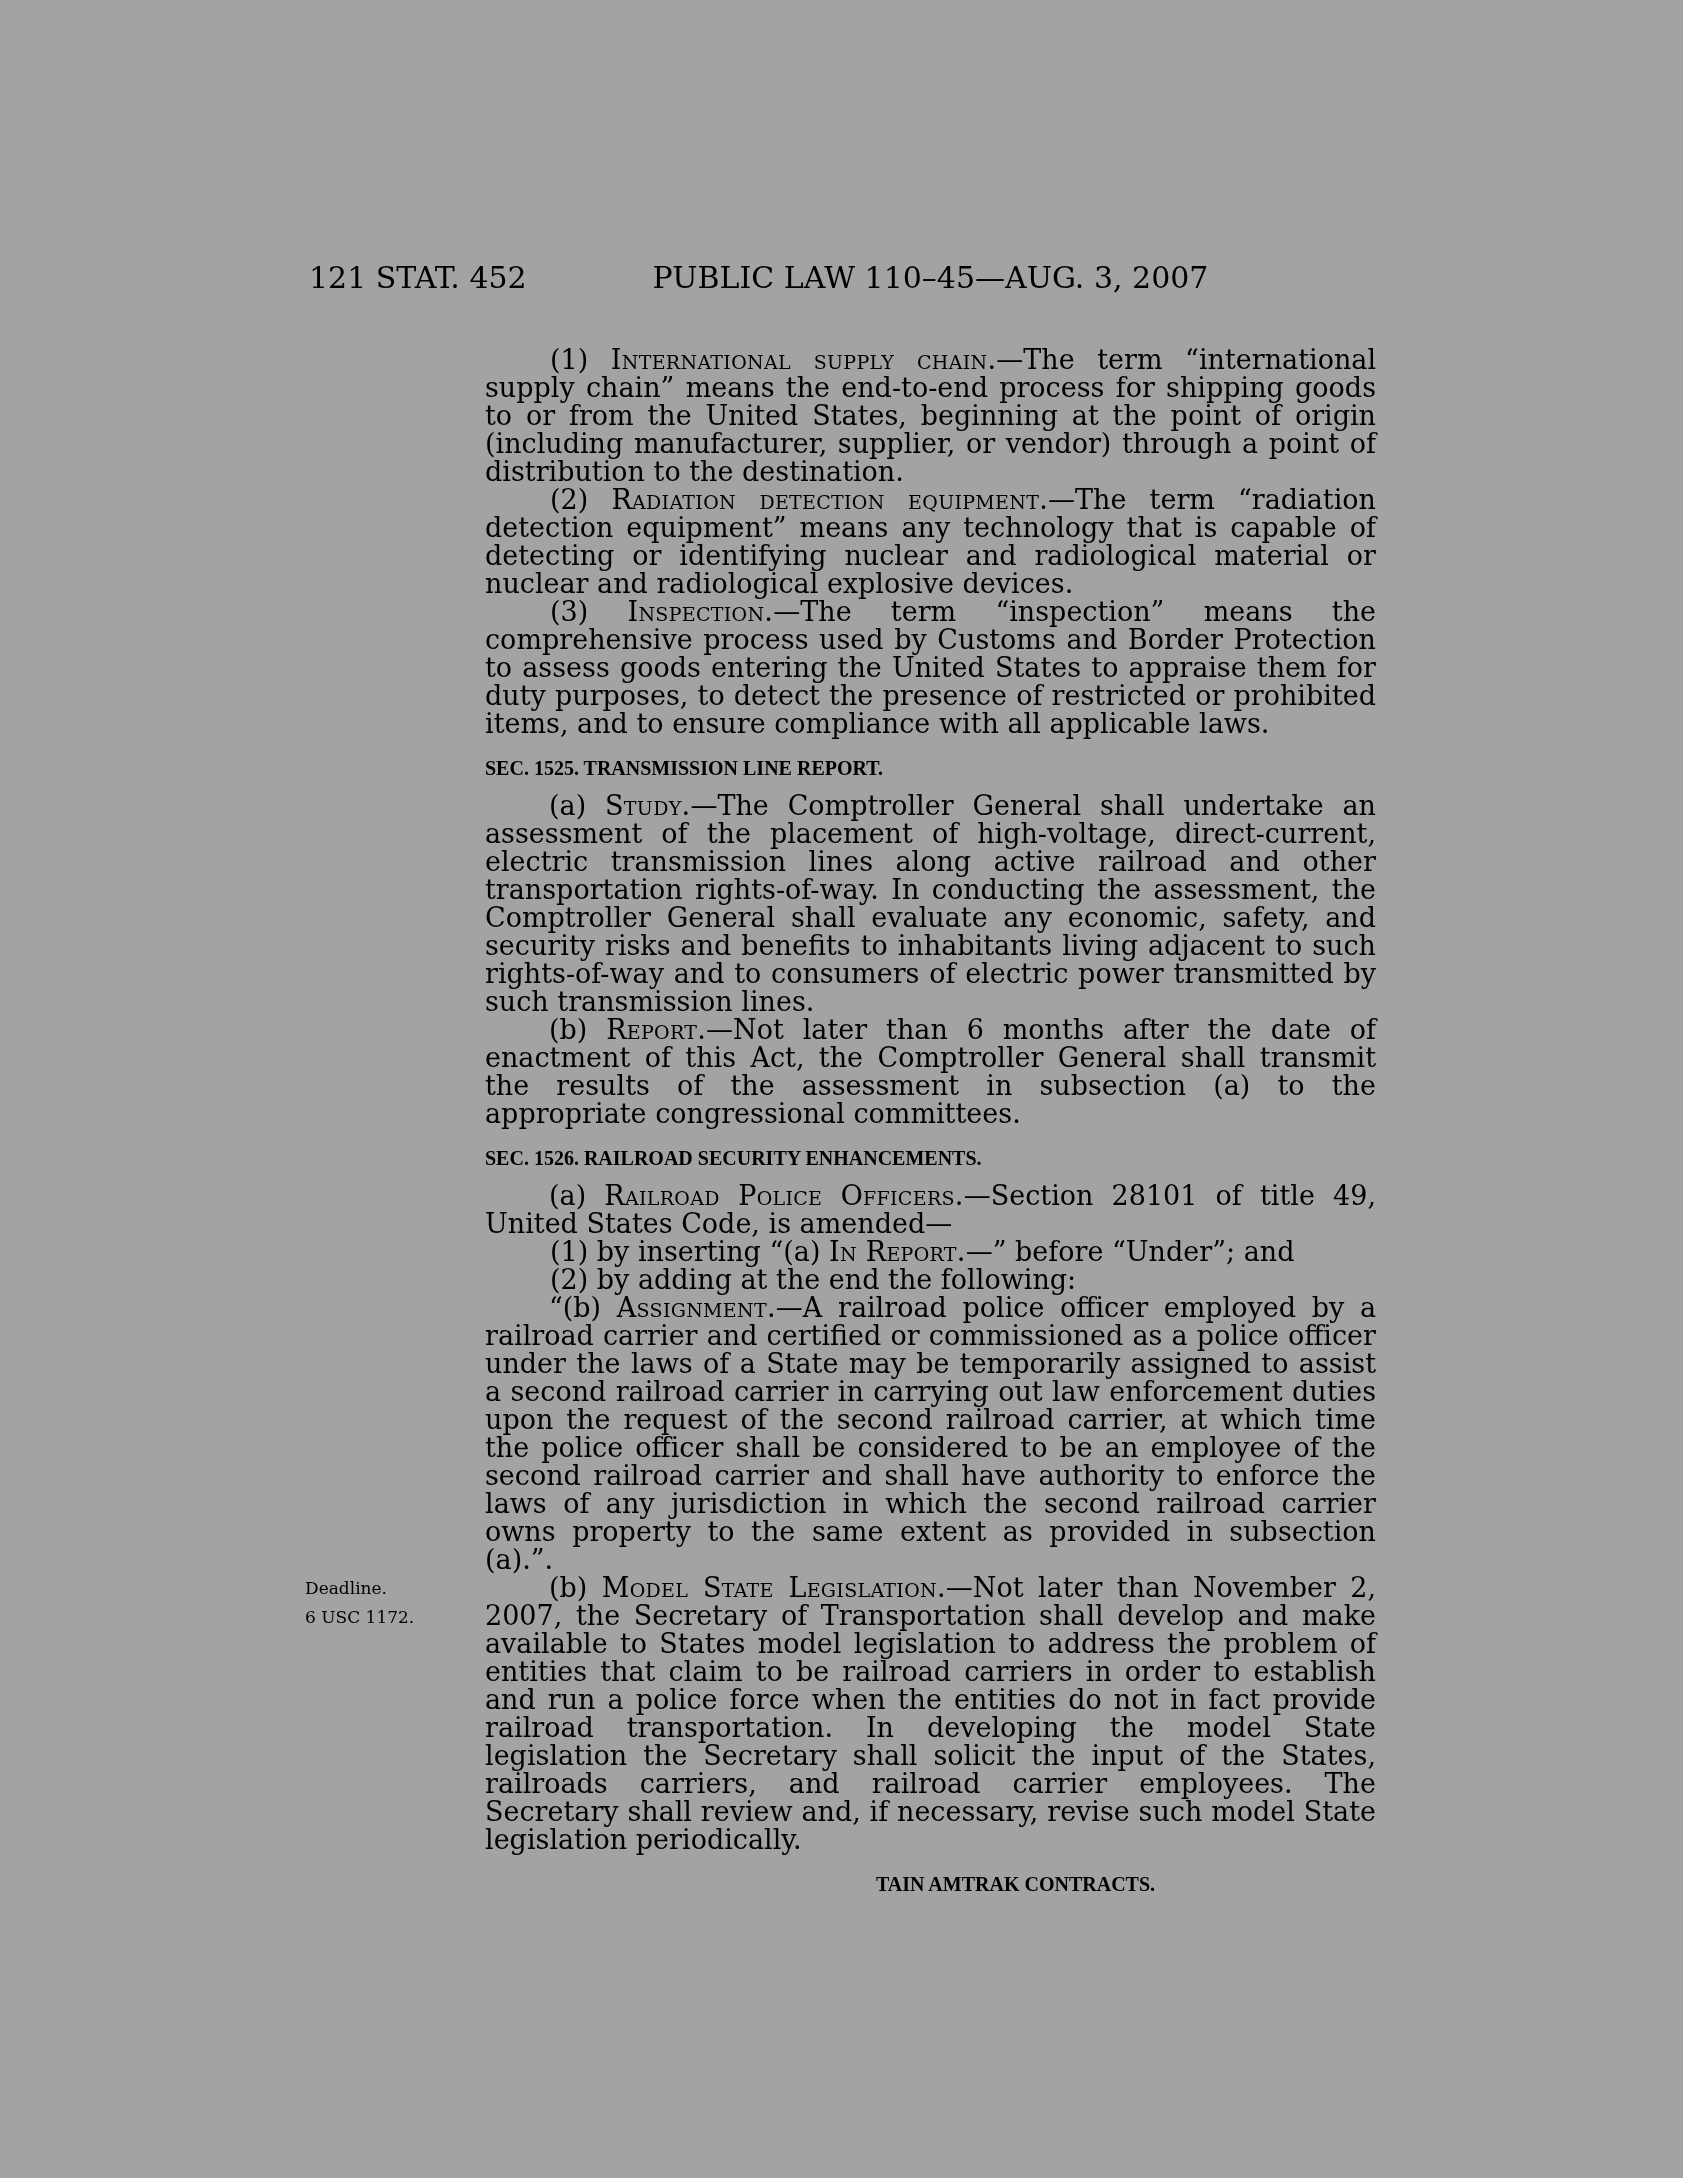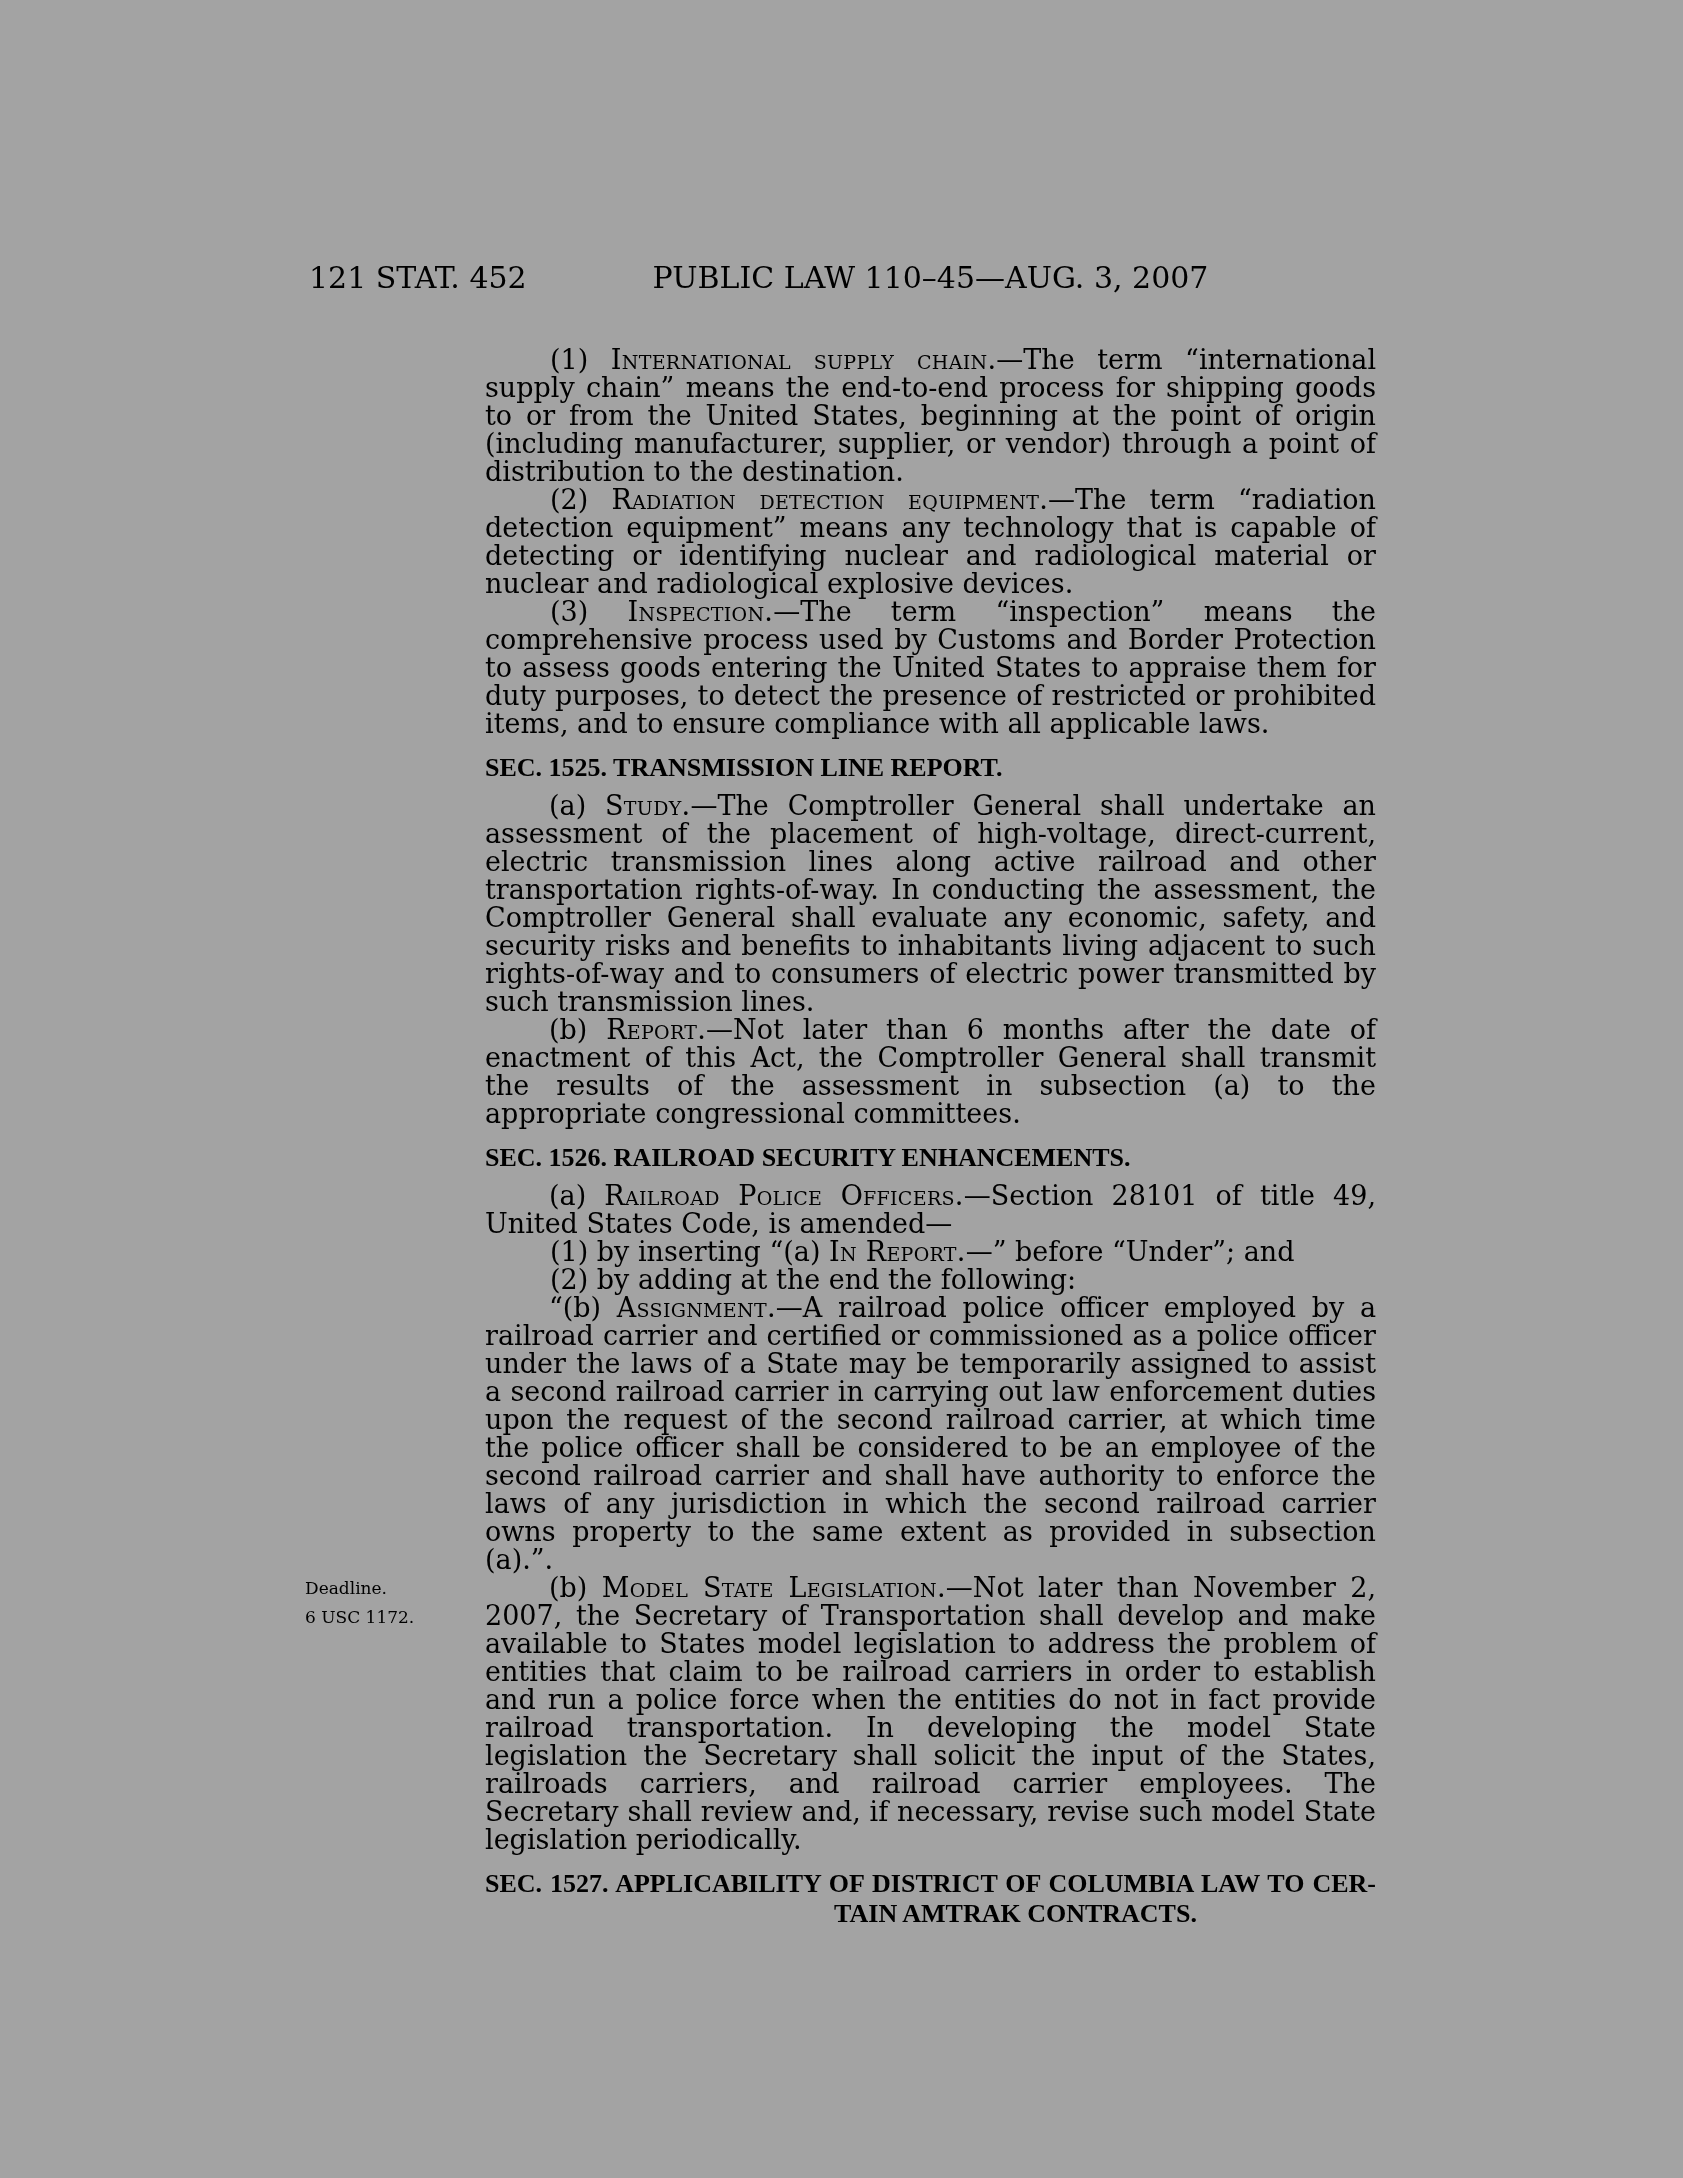--- a/index.html
+++ b/index.html
@@ -16,21 +16,21 @@
   .content{
     position:absolute;top:346px;left:485px;width:891px;
     font-size:27px;line-height:28px;
   }
   .content p{margin:0;text-align:justify;}
   .lvl1{text-indent:64px;}
   .lvl2{margin-left:60px;text-indent:65px;}
   .sc{font-variant:small-caps;letter-spacing:0.3px;}
   .section-heading{
     font-family:"Liberation Serif",serif;font-weight:700;
-    font-size:26px;line-height:30px;
+    font-size:20px;line-height:30px;
     margin:15px 0 9px 0;text-align:left;
   }
   .h-line1{display:block;text-align:justify;text-align-last:justify;word-spacing:-1.5px;}
   .h-line2{display:block;margin-left:170px;text-align:center;}
   .rel{position:relative;}
   .margin-note{
     position:absolute;left:-180px;top:0;width:176px;
     font-size:17px;line-height:29px;text-align:left;text-indent:0;
   }
   .margin-note span{display:block;}
@@ -68,21 +68,20 @@
     <p class="lvl2"><span>(2) by adding at the end the following:</span></p>
 
     <p class="lvl1"><span>“(b) </span><span class="sc">Assignment.</span><span>—A railroad police officer employed by a railroad carrier and certified or commissioned as a police officer under the laws of a State may be temporarily assigned to assist a second railroad carrier in carrying out law enforcement duties upon the request of the second railroad carrier, at which time the police officer shall be considered to be an employee of the second railroad carrier and shall have authority to enforce the laws of any jurisdiction in which the second railroad carrier owns property to the same extent as provided in subsection (a).”.</span></p>
 
     <p class="lvl1 rel"><span class="margin-note">
           <span>Deadline.</span>
           <span>6 USC 1172.</span>
         </span><span>(b) </span><span class="sc">Model State Legislation.</span><span>—Not later than November 2, 2007, the Secretary of Transportation shall develop and make available to States model legislation to address the problem of entities that claim to be railroad carriers in order to establish and run a police force when the entities do not in fact provide railroad transportation. In developing the model State legislation the Secretary shall solicit the input of the States, railroads carriers, and railroad carrier employees. The Secretary shall review and, if necessary, revise such model State legislation periodically.</span></p>
 
     <div class="section-heading">
-        <span class="h-line1">SEC. 1527. APPLICABILITY OF DISTRICT OF COLUMBIA LAW TO CER-</span>
         <span class="h-line2">TAIN AMTRAK CONTRACTS.</span>
       </div>
 
 
   </div>
 
 </div>
 
 
 </body></html>

